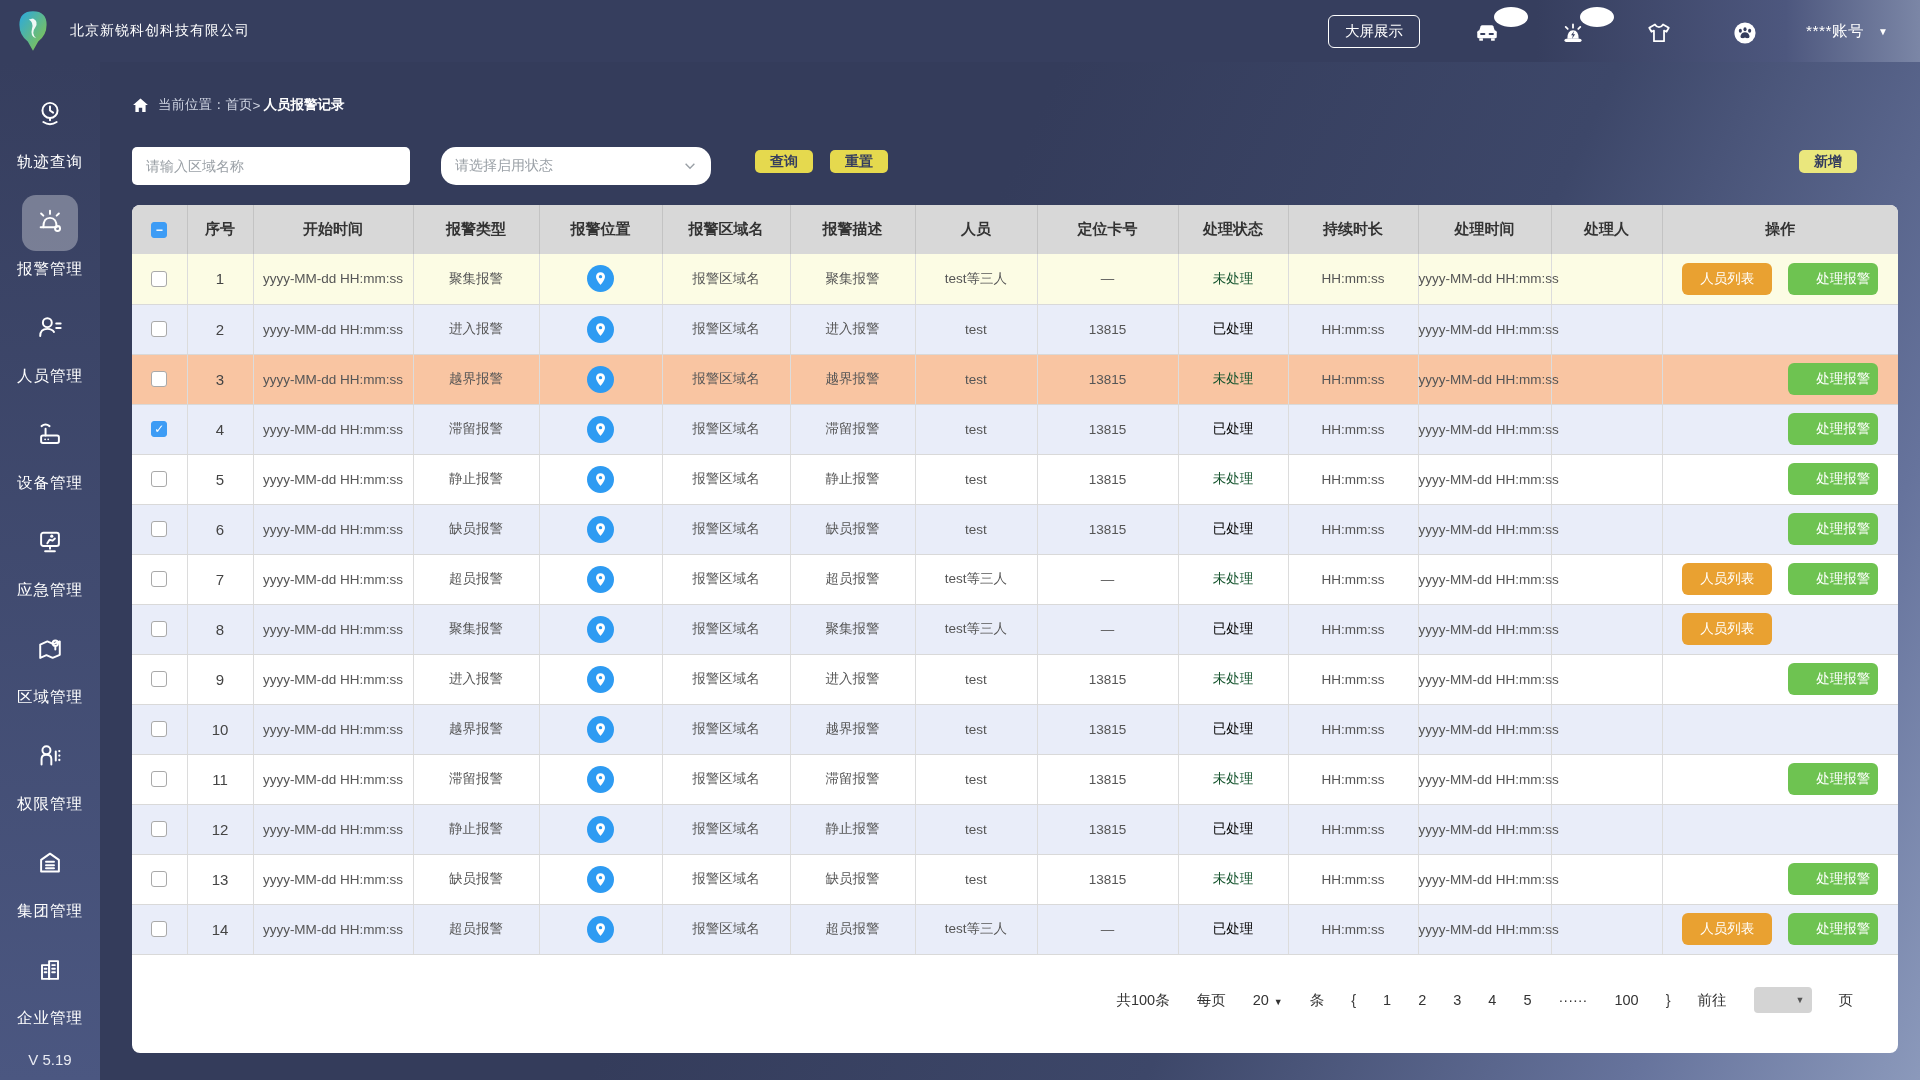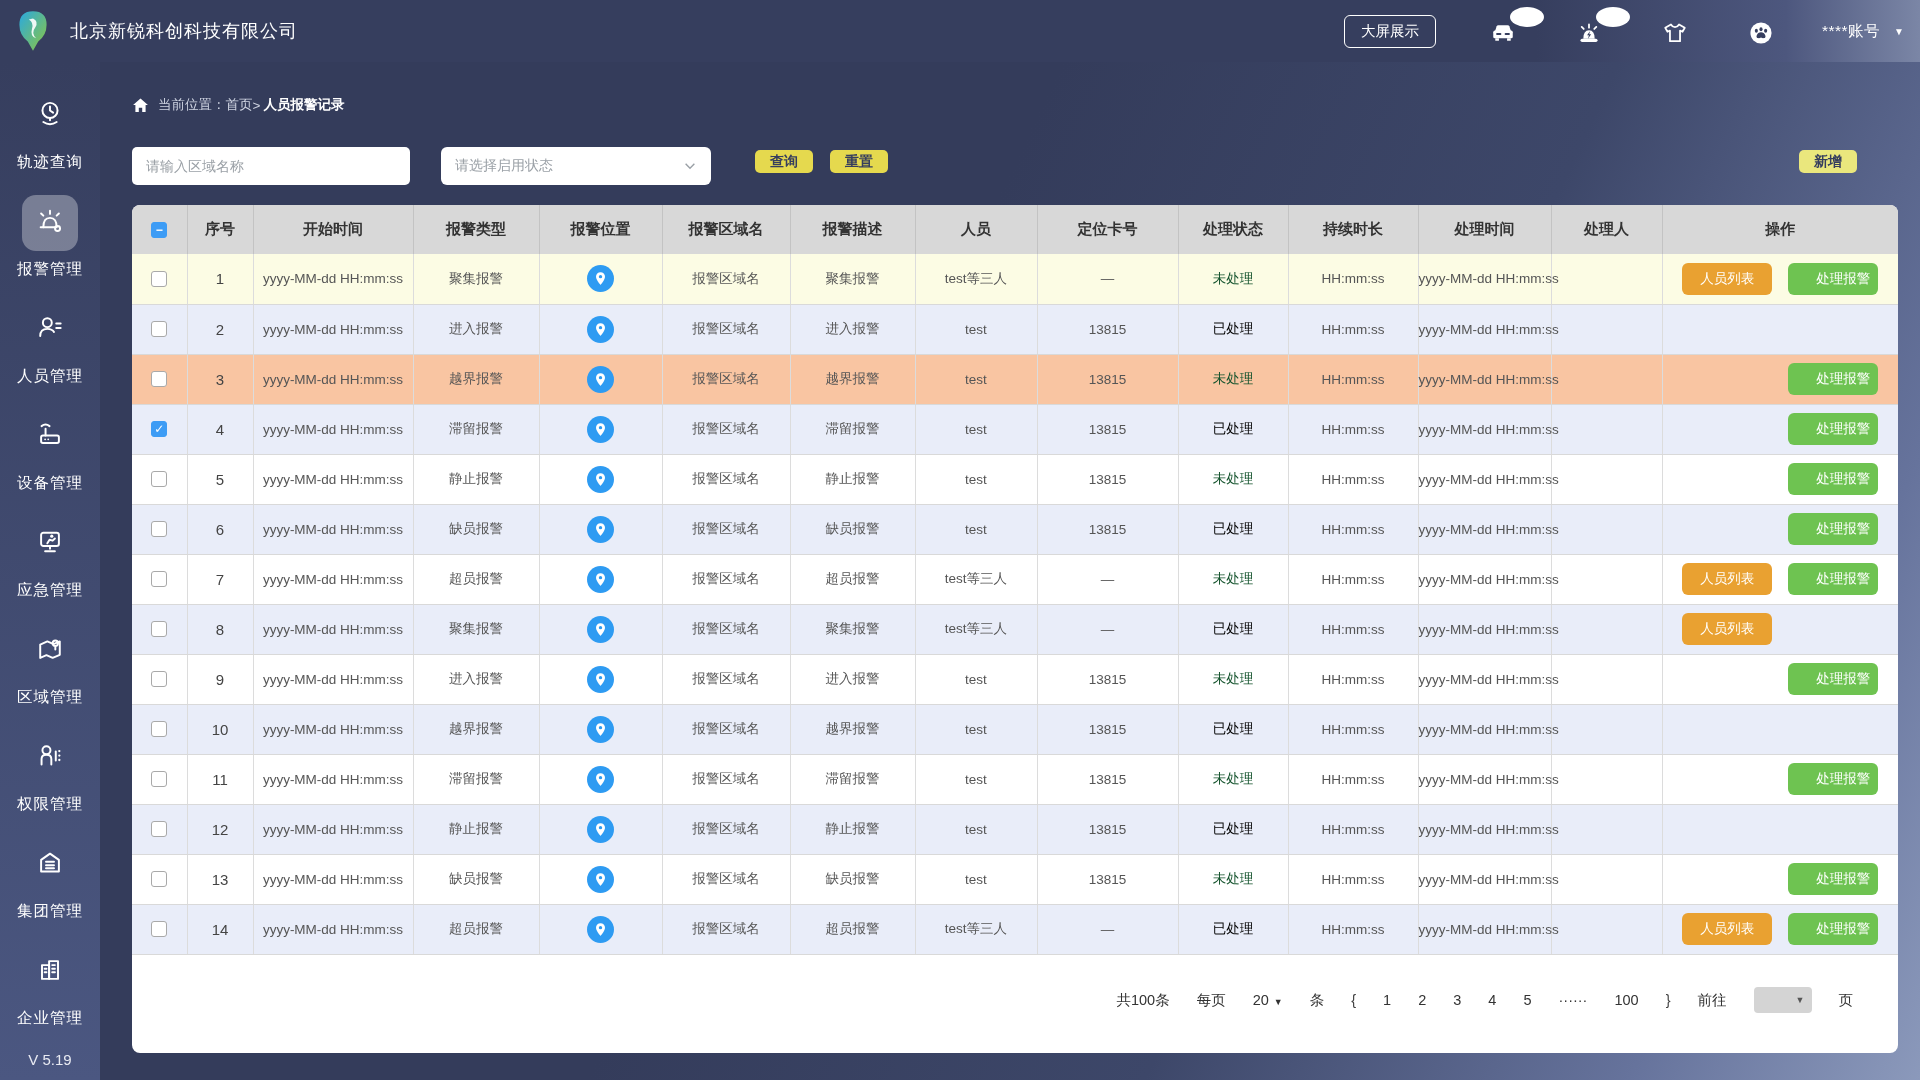--- a/index.html
+++ b/index.html
@@ -5,22 +5,22 @@
   * { margin:0; padding:0; box-sizing:border-box; }
   html,body { width:1920px; height:1080px; overflow:hidden;
     font-family:"Liberation Sans","DejaVu Sans",sans-serif; }
   body { background:linear-gradient(115deg,#343c5b 45%,#3d4769 68%,#66739c 88%,#8b99bb 100%); }
 
   
   .topbar { position:absolute; top:0; left:0; width:1920px; height:62px;
     background:linear-gradient(90deg,#363e5e 0%,#363e5e 80%,#4d577e 93%,#7b86a6 100%);
     display:flex; align-items:center; color:#fff; z-index:5; }
   .logo { width:46px; height:46px; margin-left:10px; }
-  .company { font-size:18px; margin-left:14px; letter-spacing:1px; }
-  .topbar-right { margin-left:auto; display:flex; align-items:center; margin-right:16px; }
+  .company { font-size:14px; margin-left:14px; letter-spacing:1px; }
+  .topbar-right { margin-left:auto; display:flex; align-items:center; margin-right:32px; }
   .bigscreen-btn { border:1px solid #fff; border-radius:6px; padding:6px 16px; font-size:14.5px;
     color:#fff; background:transparent; cursor:pointer; }
   .tb-ic { position:relative; margin-left:52px; width:34px; height:30px; display:flex; align-items:flex-end; }
   .tb-ic svg { width:30px; height:26px; }
   .badge { position:absolute; top:-9px; right:-22px; width:34px; height:20px; background:#fff; border-radius:50%; }
   .account { margin-left:42px; font-size:15.5px; letter-spacing:.5px; }
   .acct-caret { margin-left:14px; font-size:10px; color:#fff; }
 
   
   .sidebar { position:absolute; top:62px; left:0; width:100px; height:1018px;
@@ -40,21 +40,21 @@
     color:#cfd4e2; font-size:13.5px; }
   .breadcrumb svg { width:17px; height:17px; margin-right:9px; }
   .bc-current { color:#fff; font-weight:bold; margin-left:3px; }
 
   .filterbar { position:absolute; top:85px; left:32px; width:1766px; height:38px; }
   .f-input { position:absolute; left:0; top:0; width:278px; height:38px; border:none; border-radius:5px;
     padding:0 14px; font-size:14px; color:#4c1d95; background:#fff; outline:none;
     font-family:"Liberation Sans","DejaVu Sans",sans-serif; }
   .f-input::placeholder { color:#9aa0a6; }
   .f-select { position:absolute; left:309px; top:0; width:270px; height:38px; background:#fff;
-    border-radius:6px; display:flex; align-items:center; padding:0 14px; font-size:14px;
+    border-radius:15px; display:flex; align-items:center; padding:0 14px; font-size:14px;
     color:#9aa0a6; cursor:pointer; }
   .f-select svg { margin-left:auto; width:14px; height:14px; }
   .btn-yellow { position:absolute; top:3px; height:23px; border:none; border-radius:5px;
     background:#e5d94e; color:#363e5e; font-size:14px; font-weight:bold; cursor:pointer;
     padding:0 15px; font-family:"Liberation Sans","DejaVu Sans",sans-serif; }
   .btn-search { left:623px; }
   .btn-reset { left:698px; }
   .btn-add { left:1667px; background:#eae77d; width:58px; }
 
   

